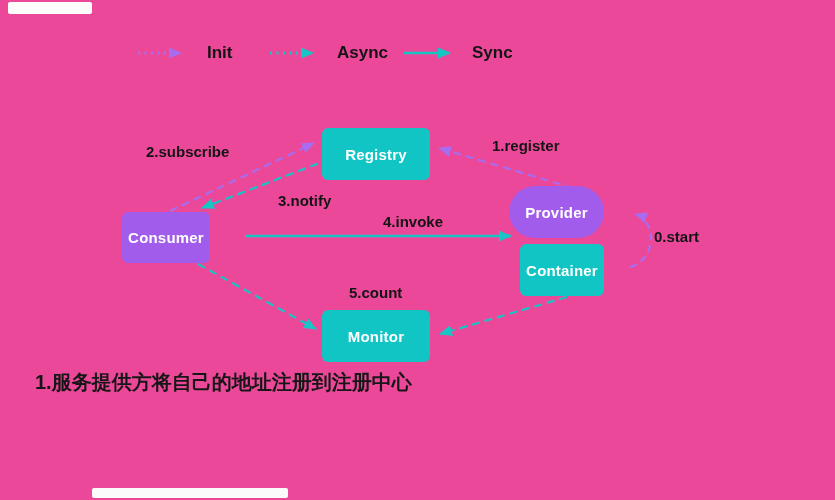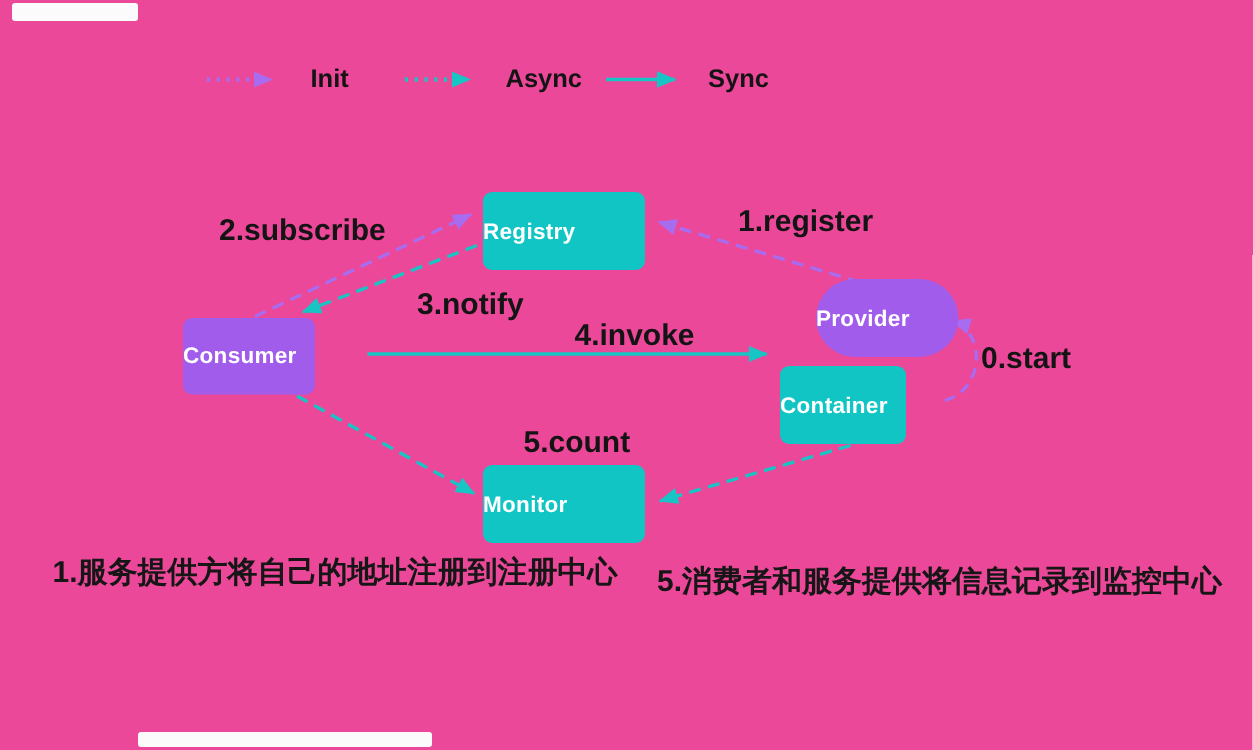--- a/index.html
+++ b/index.html
@@ -2,39 +2,39 @@
 <html><head>
 <meta charset="utf-8">
 <style>
   html,body{margin:0;padding:0;background:#ffffff;}
   #canvas{
     position:relative;width:835px;height:500px;background:#ec4899;overflow:hidden;
     font-family:"Liberation Sans","DejaVu Sans",sans-serif;
   }
   #arrows{position:absolute;left:0;top:0;width:835px;height:500px;}
   .node{
-    position:absolute;display:flex;align-items:center;justify-content:flex-start;
+    position:absolute;display:flex;align-items:center;justify-content:center;
     border-radius:6px;color:#ffffff;font-weight:700;font-size:15px;letter-spacing:.2px;
   }
   .node.teal{background:#12c5c5;}
   .node.purple{background:#a25ceb;}
   .edge-label{
-    position:absolute;color:#141414;font-weight:700;font-size:20px;white-space:nowrap;
+    position:absolute;color:#141414;font-weight:700;font-size:15px;white-space:nowrap;
   }
   .legend-label{
     position:absolute;color:#141414;font-weight:700;font-size:17px;white-space:nowrap;
   }
   .note-block{
     position:absolute;color:#161616;font-weight:700;font-size:20px;line-height:21.5px;white-space:nowrap;
   }
   .watermark{position:absolute;background:#fbfbfb;border-radius:2px;}
   
   #node-registry {left:322px;top:128px;width:108px;height:52px;}
   #node-consumer {left:122px;top:212px;width:88px;height:51px;}
-  #node-provider {left:544px;top:186px;width:95px;height:52px;border-radius:26px;}
+  #node-provider {left:509px;top:186px;width:95px;height:52px;border-radius:26px;}
   #node-container{left:520px;top:244px;width:84px;height:52px;}
   #node-monitor  {left:322px;top:310px;width:108px;height:52px;}
   
   #lbl-subscribe{left:146px;top:143px;}
   #lbl-register {left:492px;top:137px;}
   #lbl-notify   {left:278px;top:192px;}
   #lbl-invoke   {left:347px;top:213px;margin-left:36px;}
   #lbl-start    {left:654px;top:228px;}
   #lbl-count    {left:349px;top:284px;}
   
@@ -100,16 +100,15 @@
   <span id="lbl-register" class="edge-label">1.register</span>
   <span id="lbl-notify" class="edge-label">3.notify</span>
   <span id="lbl-invoke" class="edge-label">4.invoke</span>
   <span id="lbl-start" class="edge-label">0.start</span>
   <span id="lbl-count" class="edge-label">5.count</span>
 
   <div id="notes-left" class="note-block">
     <div>1.服务提供方将自己的地址注册到注册中心</div>
   </div>
   <div id="notes-right" class="note-block">
-    <div>5.消费者和服务提供将信息记录到监控中心</div>
   </div>
 
 </div>
 
 </body></html>

